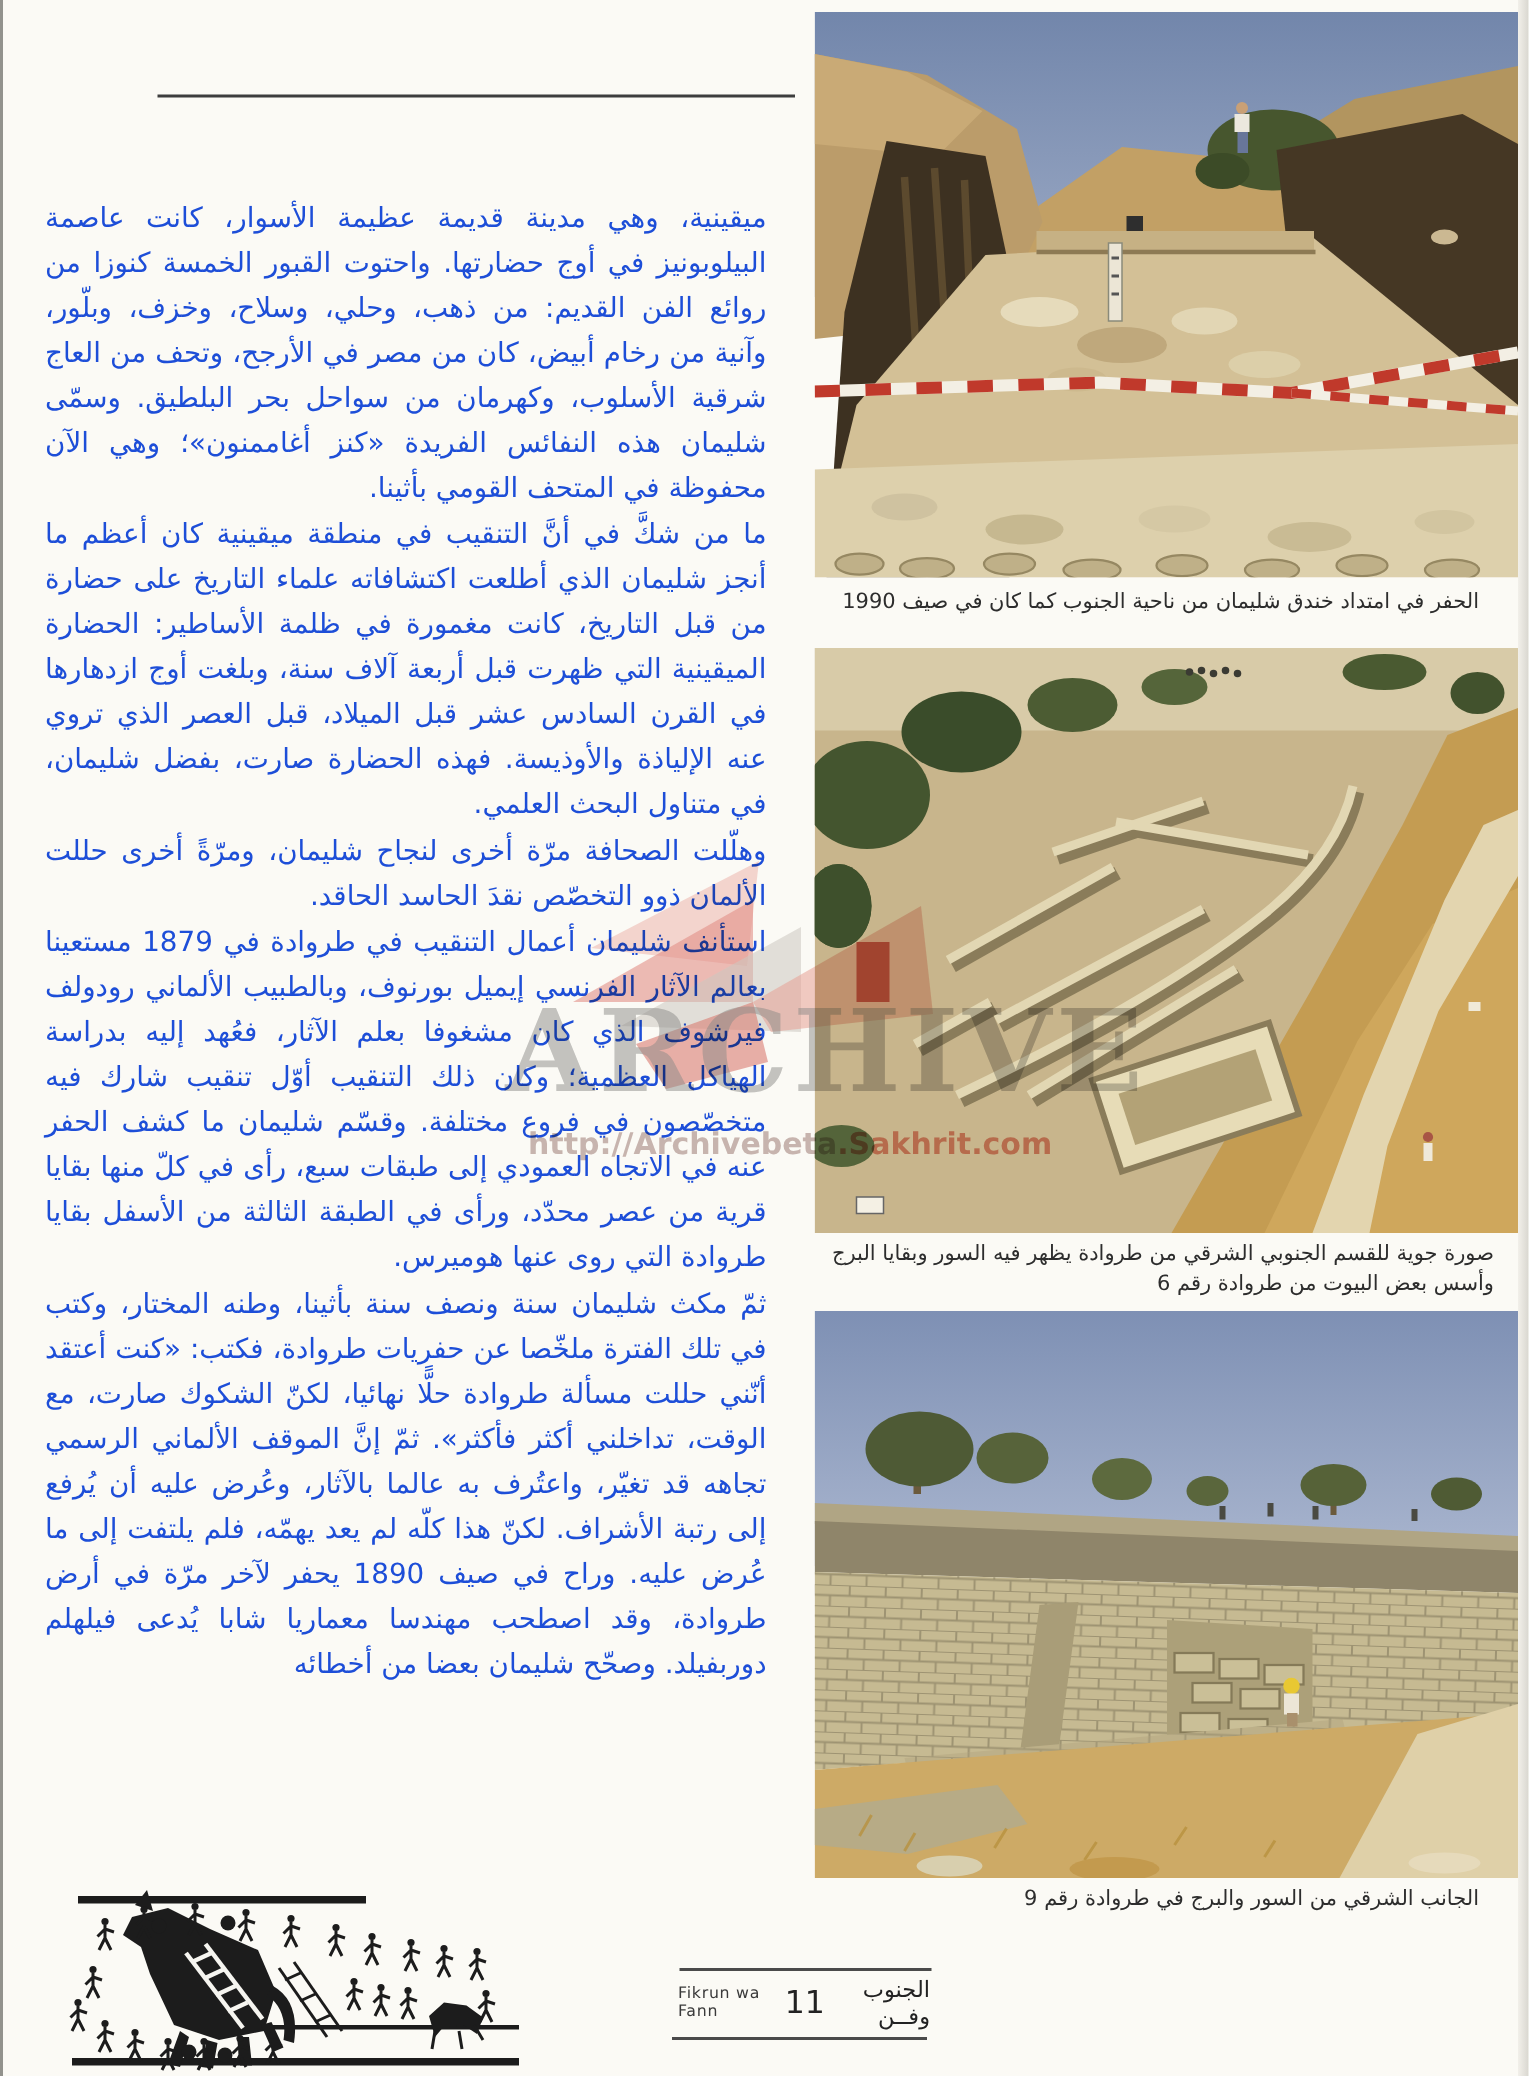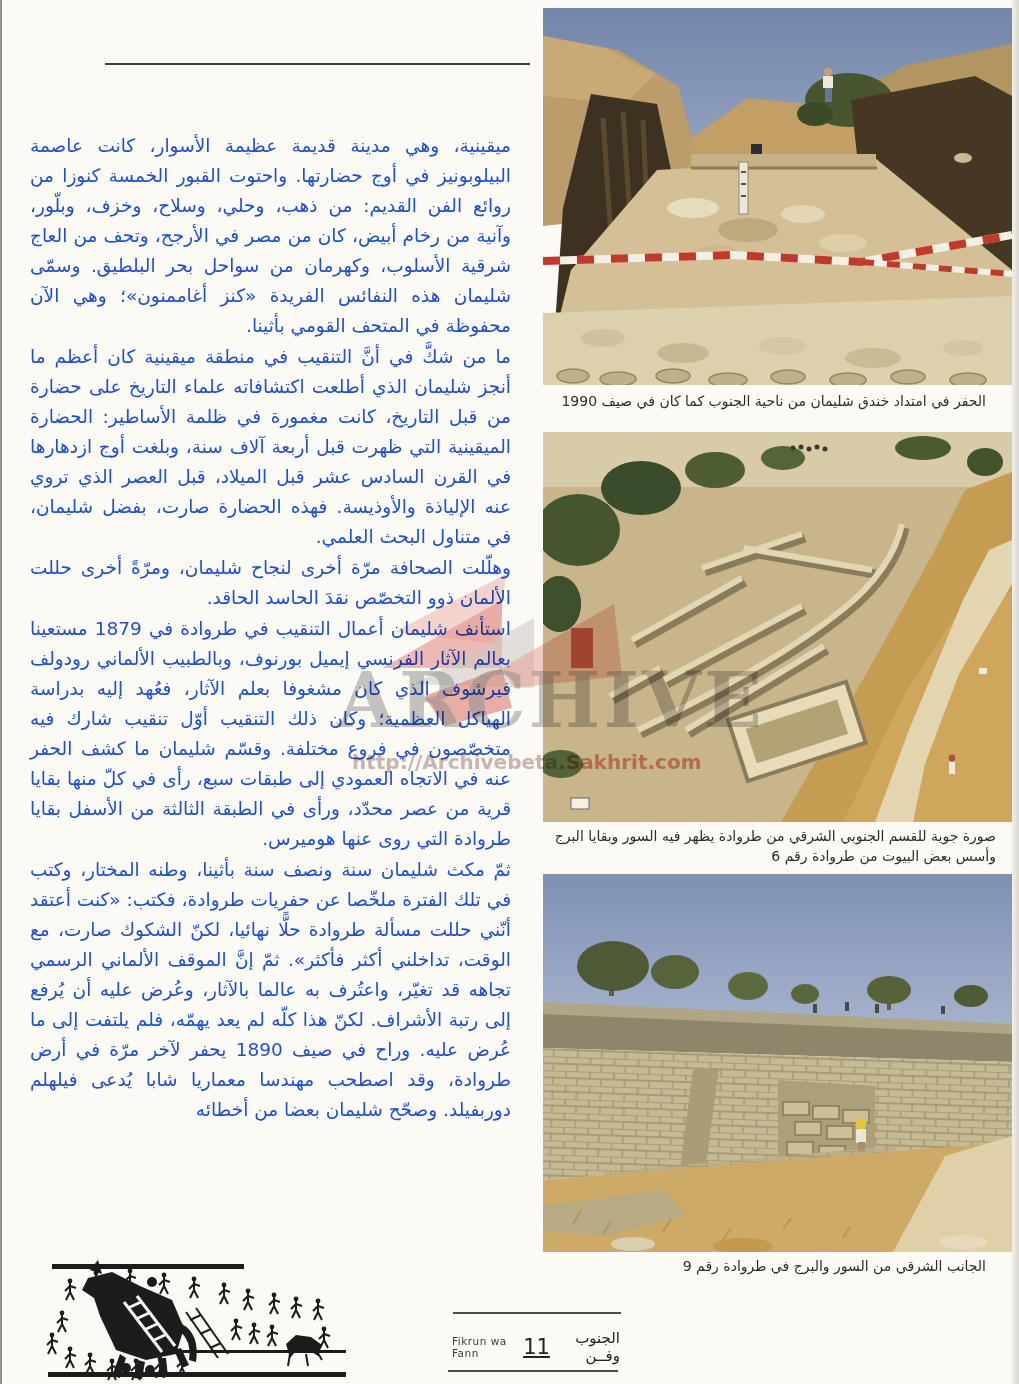--- a/index.html
+++ b/index.html
@@ -37,23 +37,23 @@
       color:#b9a09c;opacity:.75;}
   .wm-url .red{color:#e17463;}
   
   .frieze{position:absolute;left:34px;top:1258px;width:314px;height:124px;margin:0;}
   .frieze svg{display:block;width:100%;height:100%;}
   
   .ftr{position:absolute;left:448px;top:1312px;width:174px;}
   .ftr-rule{height:2px;background:#4a4a4a;}
   .ftr-rule.top{width:168px;margin-left:5px;}
   .ftr-rule.bot{width:170px;margin-top:2px;}
-  .ftr-row{display:flex;align-items:center;justify-content:space-between;padding:15px 2px 3px 4px;}
+  .ftr-row{display:flex;align-items:center;justify-content:space-between;padding:3px 2px 3px 4px;}
   .ftr-latin{font-size:10.5px;letter-spacing:.5px;color:#3a3a3a;}
-  .ftr-num{font-size:21px;color:#222;text-decoration:underline;}
+  .ftr-num{font-size:21px;color:#222;}
   .ftr-ar{font-size:15px;color:#222;direction:rtl;}
 </style>
 </head>
 <body>
 
 <div class="page">
   <div class="edge-left"></div>
 
   <div class="hdr-rule"></div>
 

